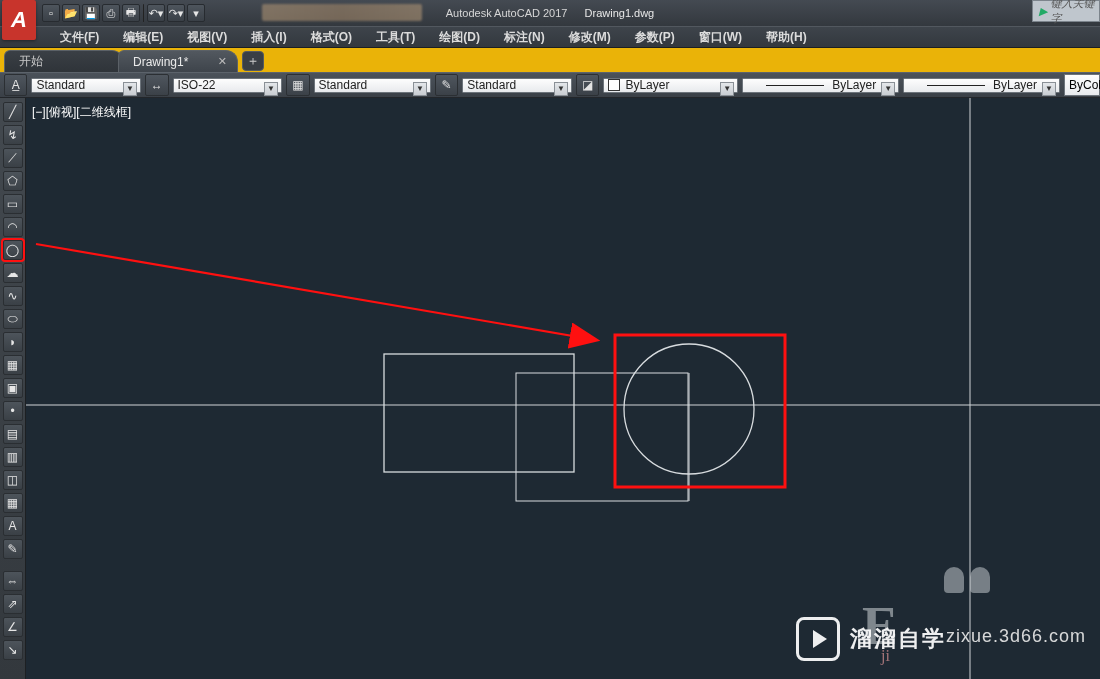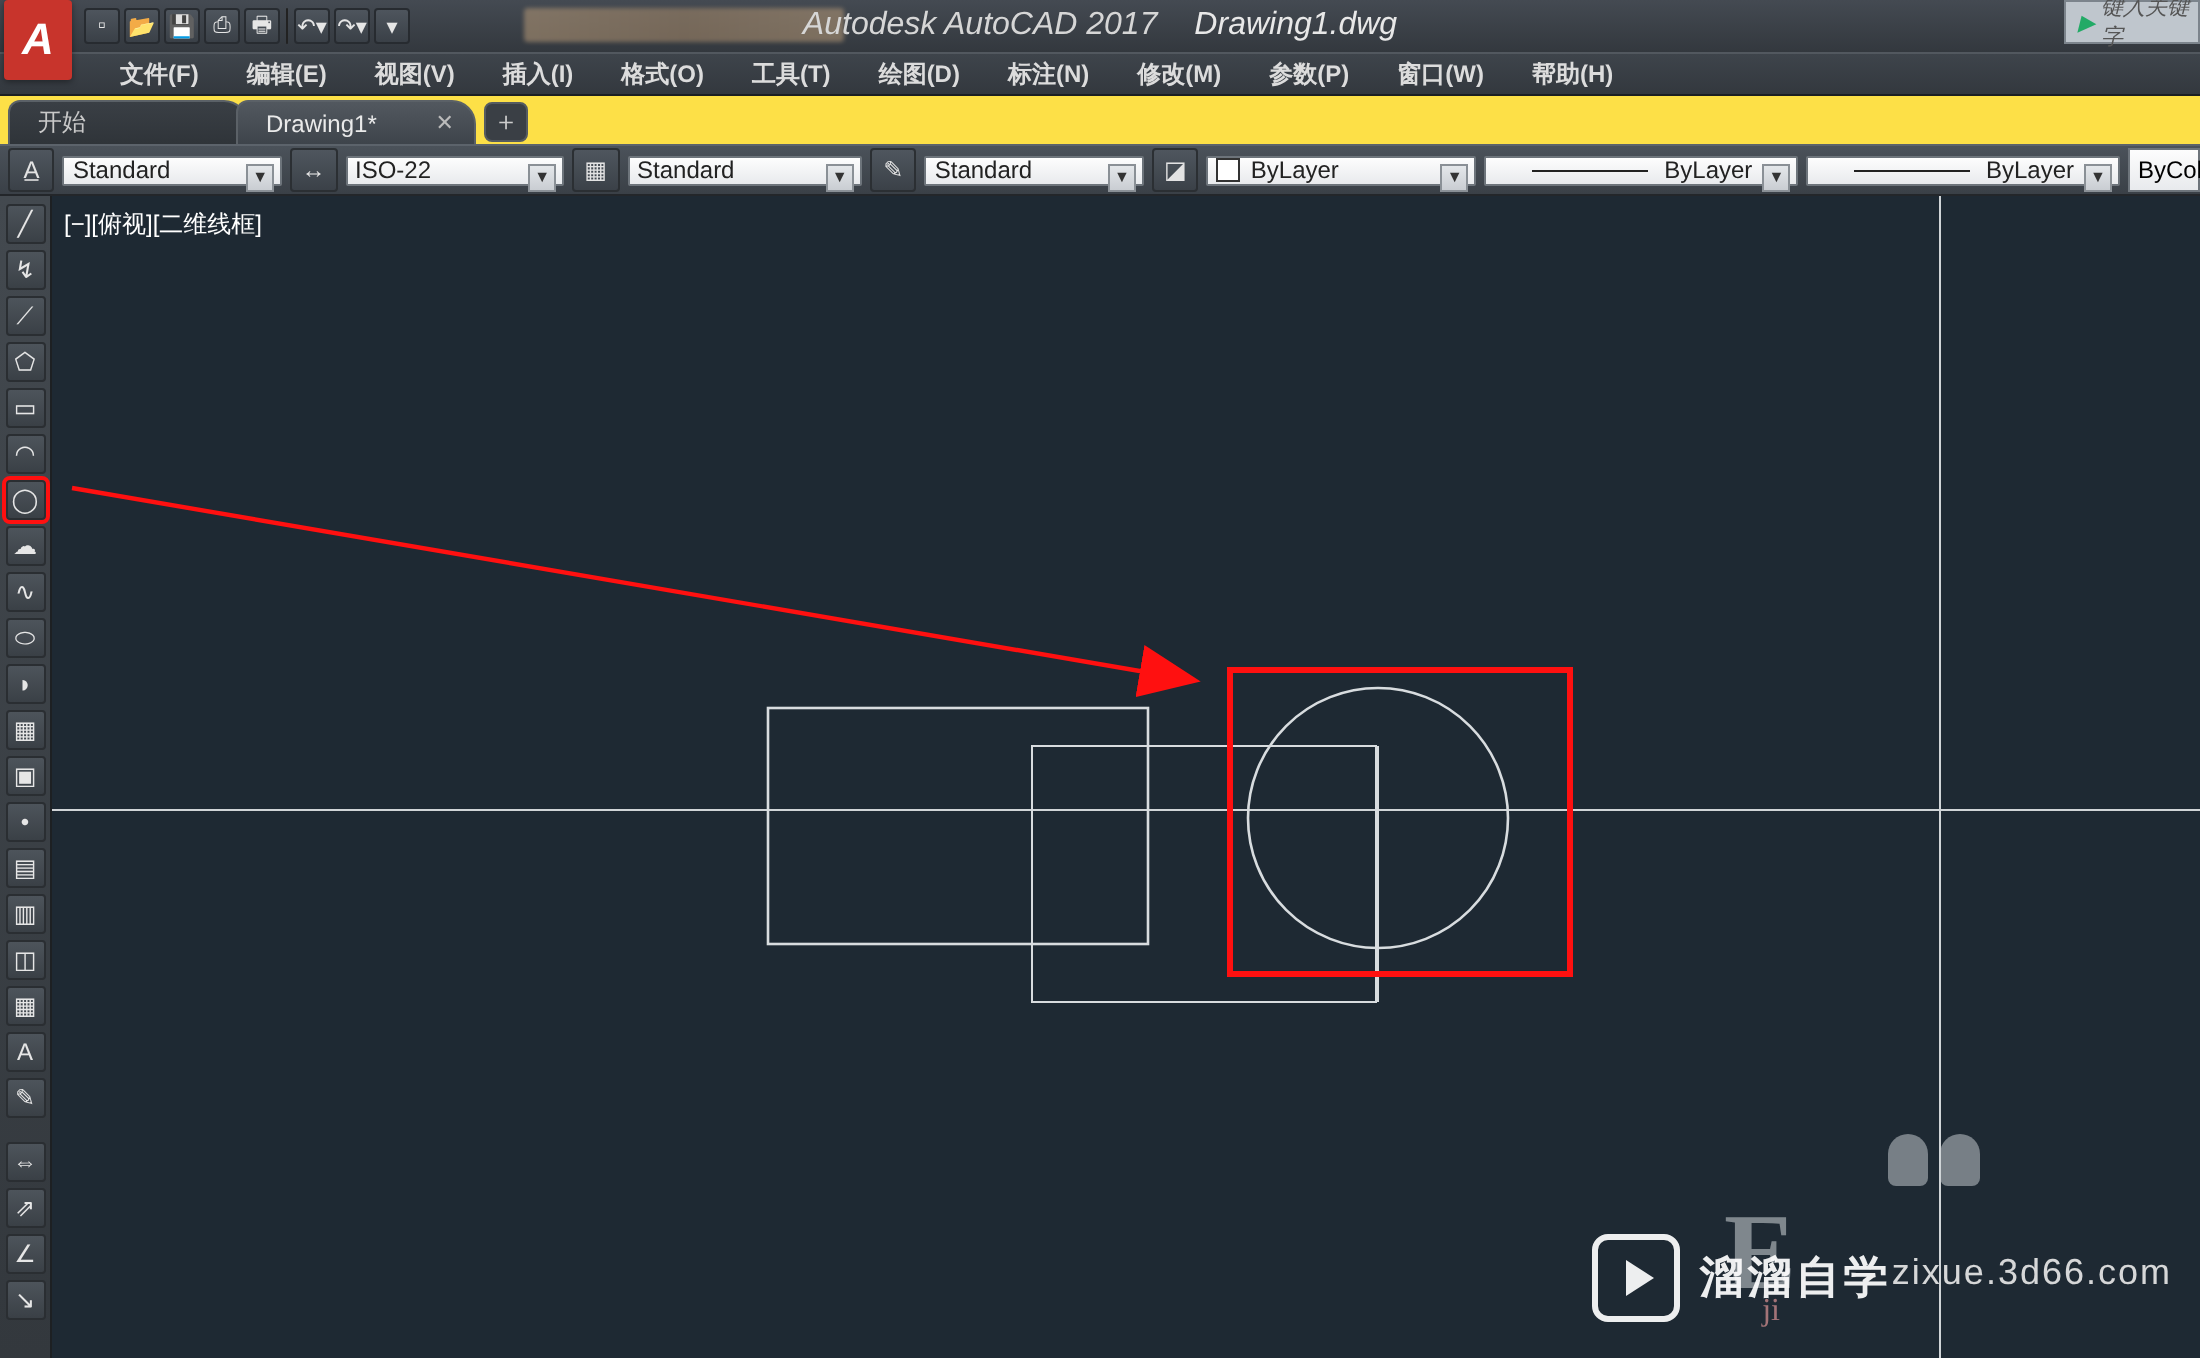--- a/index.html
+++ b/index.html
@@ -13,32 +13,32 @@
   .app-logo {
     width: 34px; height: 40px; position: absolute; top: 0; left: 2px; z-index: 50;
     background: #c8342c; color: #fff; font-weight: bold; font-style: italic;
     font-size: 22px; display:flex; align-items:center; justify-content:center;
     border-radius: 2px; box-shadow: 0 1px 3px rgba(0,0,0,.4);
   }
   .qat { display:flex; gap:2px; margin-left:42px; align-items:center; }
   .qat .ico, .qat .sep { width:18px; height:18px; display:flex; align-items:center; justify-content:center;
     background: linear-gradient(#4e555d,#3a4047); border:1px solid #272b30; border-radius:2px; font-size:11px; color:#e6e6e6;}
   .qat .sep { width:1px; background:#222; border:none; margin:0 1px; }
-  .titlecenter { position:absolute; left:50%; transform:translateX(-50%); color:#d6d6d6; font-size:16px;font-style:italic; }
+  .titlecenter { position:absolute; left:50%; transform:translateX(-50%); color:#d6d6d6; font-size:11px; }
   .titlecenter .doc { color:#e8e8e8; margin-left:14px; }
   .searchbox { position:absolute; right:0; top:0; height:22px; width:68px; background:#bfc6cd; border:1px solid #7c848c;
     font-size:11px; color:#555; display:flex; align-items:center; padding-left:6px; font-style:italic;}
   .blurred { position:absolute; left:262px; top:4px; width:160px; height:17px;
     background: linear-gradient(90deg,#b79a78,#a78a6a,#b79a78); filter: blur(1px); opacity:.55; border-radius:2px;}
   
   .menubar { height:22px; background: linear-gradient(#3e444b,#33383e); border-top:1px solid #52585f; border-bottom:1px solid #1c1f22;
     display:flex; align-items:center; padding-left:48px; gap:0; font-size:12px; color:#dcdcdc;}
   .menubar .mi { padding: 0 12px; height:100%; display:flex; align-items:center; cursor:default;font-weight:bold;}
   
-  .tabs { height:24px; background:#fde047; display:flex; align-items:flex-end; padding-left:4px; gap:0;}
+  .tabs { height:24px; background:#eab308; display:flex; align-items:flex-end; padding-left:4px; gap:0;}
   .tab { height:22px; min-width:120px; padding:0 30px 0 14px; border-top-left-radius:6px; border-top-right-radius:12px;
     background: linear-gradient(#52585f,#3e444b); color:#eaeaea; font-size:12px; display:flex; align-items:center;
     border:1px solid #5b6167; border-bottom:none; position:relative; margin-right:-6px;}
   .tab.inactive { background: linear-gradient(#3a3f45,#2f3439); color:#c9c9c9; }
   .tab .x { position:absolute; right:10px; top:4px; font-size:11px; color:#bbb; }
   .addtab { width:22px; height:20px; background: #3a3f45; border:1px solid #555b61; border-radius:4px;
     display:flex; align-items:center; justify-content:center; color:#ccc; font-size:13px; margin-left:10px; margin-bottom:1px;}
   
   .propbar { height:26px; background: linear-gradient(#4b525a,#3a4047); border-top:1px solid #5c636b; border-bottom:1px solid #23262a;
     display:flex; align-items:center; gap:4px; padding-left:4px; font-size:12px;}

